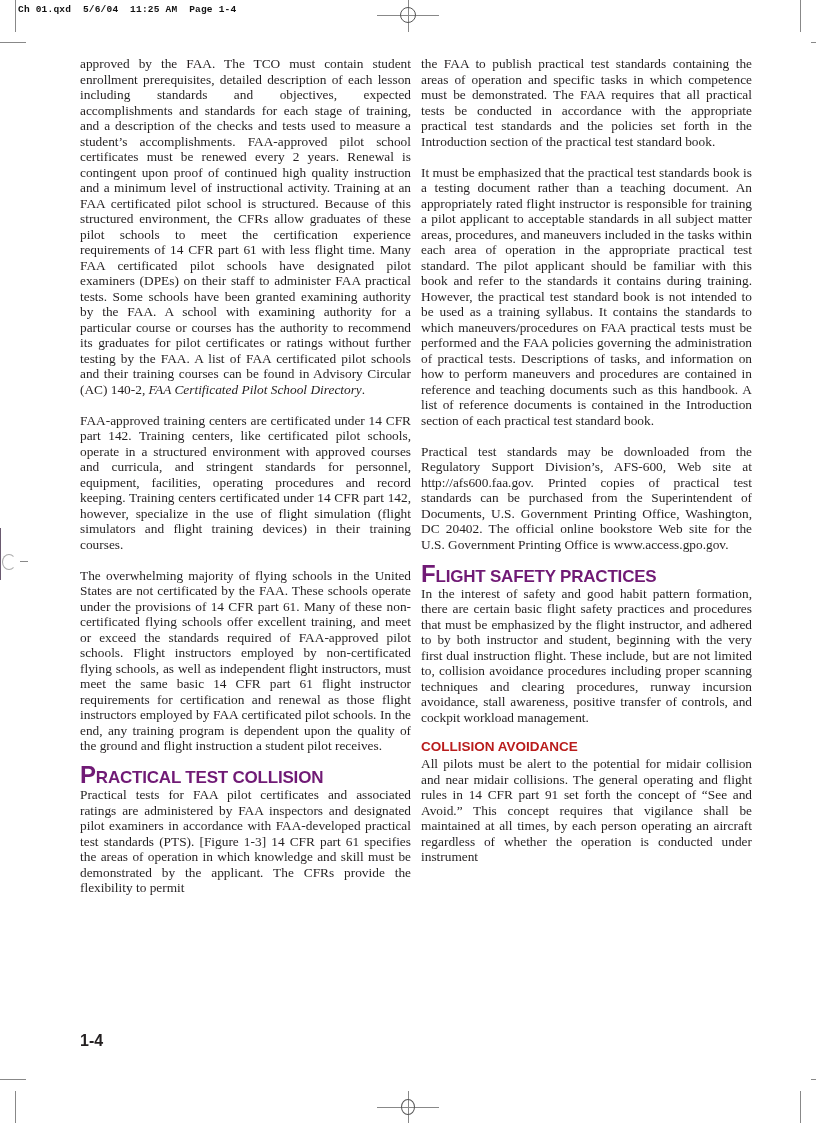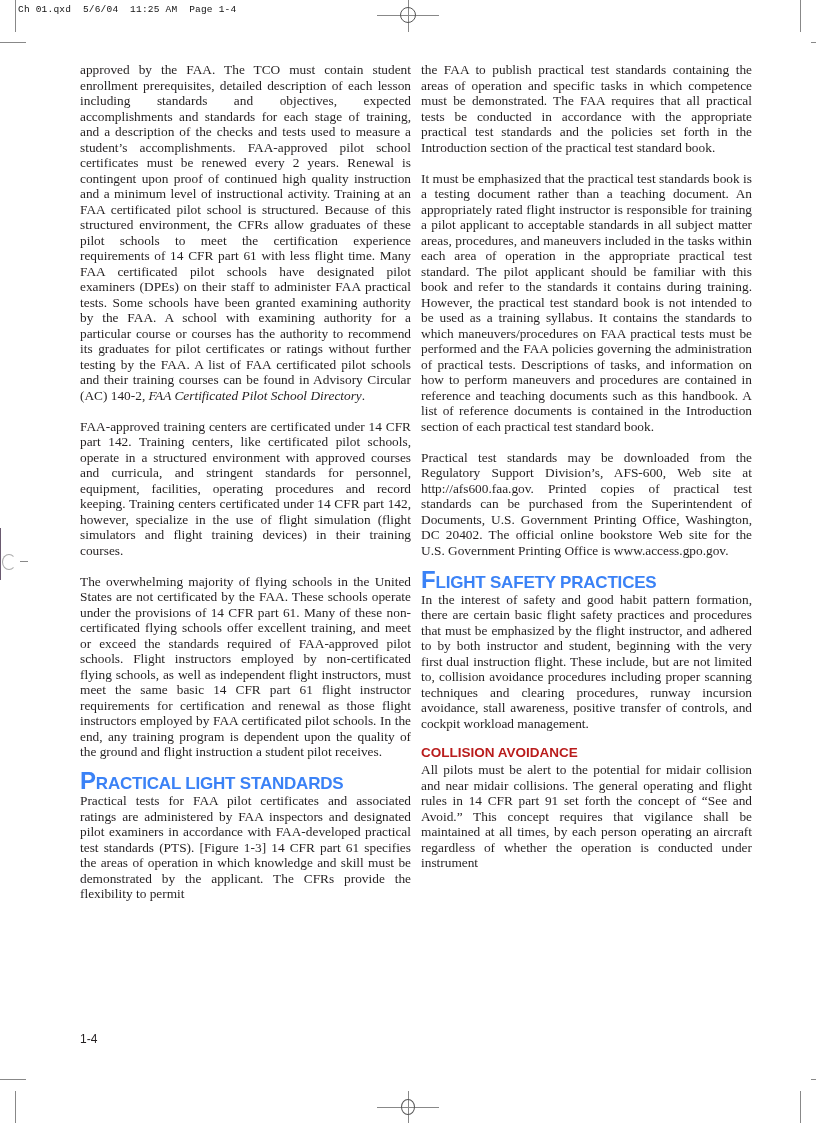--- a/index.html
+++ b/index.html
@@ -3,52 +3,52 @@
   <meta charset="utf-8">
   <style>
     html, body { margin: 0; padding: 0; }
     body {
       width: 816px; height: 1123px; position: relative; overflow: hidden;
       background: #ffffff; color: #231f20;
       font-family: "Liberation Serif", serif;
     }
     .slug {
       position: absolute; left: 18px; top: 4px;
-      font-family: "Liberation Mono", monospace; font-weight: normal;
+      font-family: "Liberation Mono", monospace; font-weight: bold;
       font-size: 9.5px; letter-spacing: 0.2px; color: #111;
       white-space: pre;
     }
     .mark { position: absolute; background: #888; }
     .reg {
       position: absolute; width: 16px; height: 16px; border: 1px solid #555;
       border-radius: 50%; box-sizing: border-box;
     }
     .col {
-      position: absolute; top: 62px; width: 331px;
+      position: absolute; top: 56px; width: 331px;
       font-size: 13.35px; line-height: 15.5px;
       text-align: justify; hyphens: none;
     }
     .col.left { left: 80px; }
     .col.right { left: 421px; }
     .col p { margin: 0 0 15.5px 0; }
     .col p:last-child { margin-bottom: 0; }
     .h1 {
       font-family: "Liberation Sans", sans-serif; font-weight: bold;
       font-size: 17px; line-height: 19px; margin: 6px 0 0 0; letter-spacing: -0.2px;
-      color: #3b82f6;
+      color: #701a75;
     }
     .h1 .cap { font-size: 24px; }
     .h2 {
       font-family: "Liberation Sans", sans-serif; font-weight: bold;
       font-size: 13.5px; line-height: 16px; margin: 14px 0 1px 0;
       color: #b91c1c;
     }
     .folio {
       position: absolute; left: 80px; top: 1032px;
-      font-family: "Liberation Sans", sans-serif; font-weight: normal; font-size: 12px;
+      font-family: "Liberation Sans", sans-serif; font-weight: bold; font-size: 16px;
     }
     b.url { font-weight: normal; }
   </style>
 </head>
 <body>
 
 <div class="slug">Ch 01.qxd  5/6/04  11:25 AM  Page 1-4</div>
 
 <div class="mark" style="left:15px;top:0;width:1px;height:32px;"></div>
 <div class="mark" style="left:0;top:42px;width:26px;height:1px;"></div>
@@ -72,21 +72,21 @@
 <div>
   <div class="mark" style="left:377px;top:1107px;width:62px;height:1px;"></div>
   <div class="mark" style="left:408px;top:1091px;width:1px;height:32px;"></div>
   <div class="reg" style="left:401px;top:1099px;width:14px;height:16px;"></div>
 </div>
 
 <div class="col left">
   <p><span>approved by the FAA. The TCO must contain student enrollment prerequisites, detailed description of each lesson including standards and objectives, expected accomplishments and standards for each stage of training, and a description of the checks and tests used to measure a student’s accomplishments. FAA-approved pilot school certificates must be renewed every 2 years. Renewal is contingent upon proof of continued high quality instruction and a minimum level of instructional activity. Training at an FAA certificated pilot school is structured. Because of this structured environment, the CFRs allow graduates of these pilot schools to meet the certification experience requirements of 14 CFR part 61 with less flight time. Many FAA certificated pilot schools have designated pilot examiners (DPEs) on their staff to administer FAA practical tests. Some schools have been granted examining authority by the FAA. A school with examining authority for a particular course or courses has the authority to recommend its graduates for pilot certificates or ratings without further testing by the FAA. A list of FAA certificated pilot schools and their training courses can be found in Advisory Circular (AC) 140-2, </span><i>FAA Certificated Pilot School Directory</i><span>.</span></p>
   <p>FAA-approved training centers are certificated under 14 CFR part 142. Training centers, like certificated pilot schools, operate in a structured environment with approved courses and curricula, and stringent standards for personnel, equipment, facilities, operating procedures and record keeping. Training centers certificated under 14 CFR part 142, however, specialize in the use of flight simulation (flight simulators and flight training devices) in their training courses.</p>
   <p>The overwhelming majority of flying schools in the United States are not certificated by the FAA. These schools operate under the provisions of 14 CFR part 61. Many of these non-certificated flying schools offer excellent training, and meet or exceed the standards required of FAA-approved pilot schools. Flight instructors employed by non-certificated flying schools, as well as independent flight instructors, must meet the same basic 14 CFR part 61 flight instructor requirements for certification and renewal as those flight instructors employed by FAA certificated pilot schools. In the end, any training program is dependent upon the quality of the ground and flight instruction a student pilot receives.</p>
-  <div class="h1" style="margin-top:-4px;"><span class="cap">P</span><span>RACTICAL LIGHT STANDARDS</span></div>
+  <div class="h1" style="margin-top:-4px;"><span class="cap">P</span><span>RACTICAL TEST COLLISION</span></div>
   <p>Practical tests for FAA pilot certificates and associated ratings are administered by FAA inspectors and designated pilot examiners in accordance with FAA-developed practical test standards (PTS). [Figure 1-3] 14 CFR part 61 specifies the areas of operation in which knowledge and skill must be demonstrated by the applicant. The CFRs provide the flexibility to permit</p>
 </div>
 
 <div class="col right">
   <p>the FAA to publish practical test standards containing the areas of operation and specific tasks in which competence must be demonstrated. The FAA requires that all practical tests be conducted in accordance with the appropriate practical test standards and the policies set forth in the Introduction section of the practical test standard book.</p>
   <p>It must be emphasized that the practical test standards book is a testing document rather than a teaching document. An appropriately rated flight instructor is responsible for training a pilot applicant to acceptable standards in all subject matter areas, procedures, and maneuvers included in the tasks within each area of operation in the appropriate practical test standard. The pilot applicant should be familiar with this book and refer to the standards it contains during training. However, the practical test standard book is not intended to be used as a training syllabus. It contains the standards to which maneuvers/procedures on FAA practical tests must be performed and the FAA policies governing the administration of practical tests. Descriptions of tasks, and information on how to perform maneuvers and procedures are contained in reference and teaching documents such as this handbook. A list of reference documents is contained in the Introduction section of each practical test standard book.</p>
   <p><span>Practical test standards may be downloaded from the Regulatory Support Division’s, AFS-600, Web site at </span><b class="url">http://afs600.faa.gov</b><span>. Printed copies of practical test standards can be purchased from the Superintendent of Documents, U.S. Government Printing Office, Washington, DC 20402. The official online bookstore Web site for the U.S. Government Printing Office is </span><b class="url">www.access.gpo.gov</b><span>.</span></p>
   <div class="h1" style="margin-top:-4px;"><span class="cap">F</span><span>LIGHT SAFETY PRACTICES</span></div>
   <p style="margin-bottom:0;">In the interest of safety and good habit pattern formation, there are certain basic flight safety practices and procedures that must be emphasized by the flight instructor, and adhered to by both instructor and student, beginning with the very first dual instruction flight. These include, but are not limited to, collision avoidance procedures including proper scanning techniques and clearing procedures, runway incursion avoidance, stall awareness, positive transfer of controls, and cockpit workload management.</p>
   <div class="h2">COLLISION AVOIDANCE</div>

